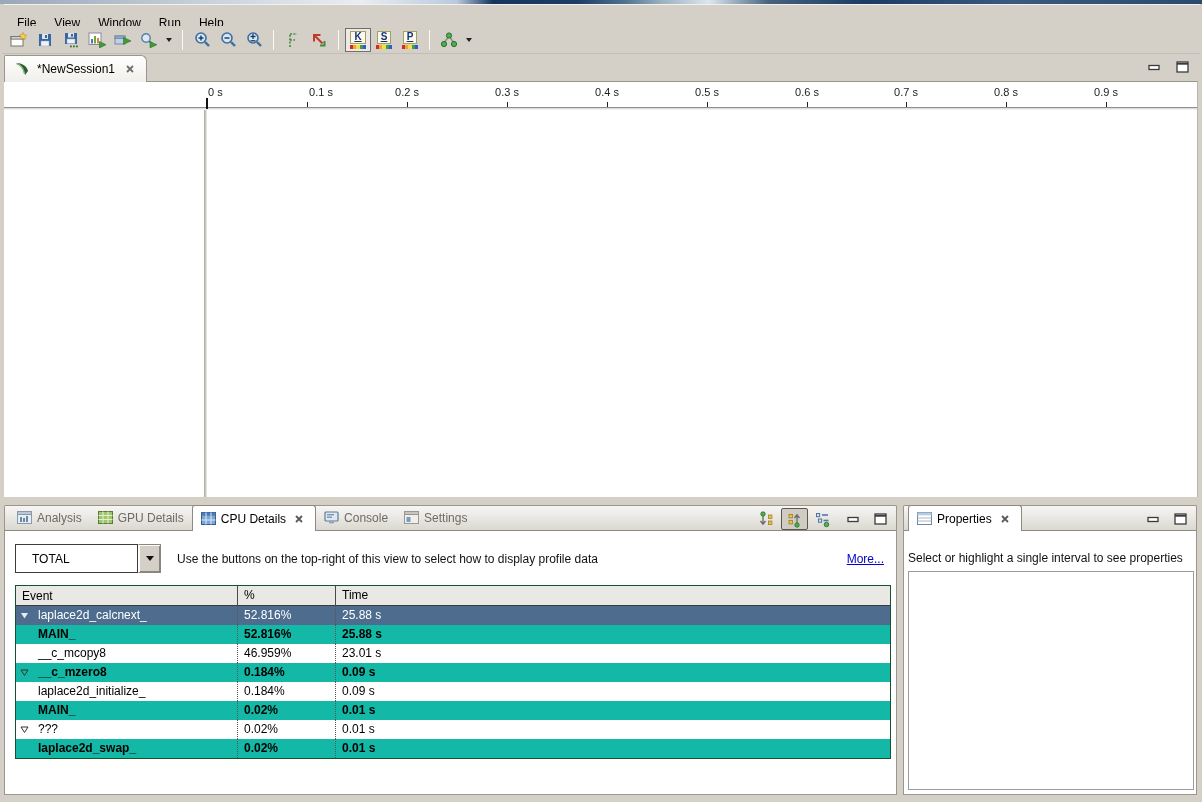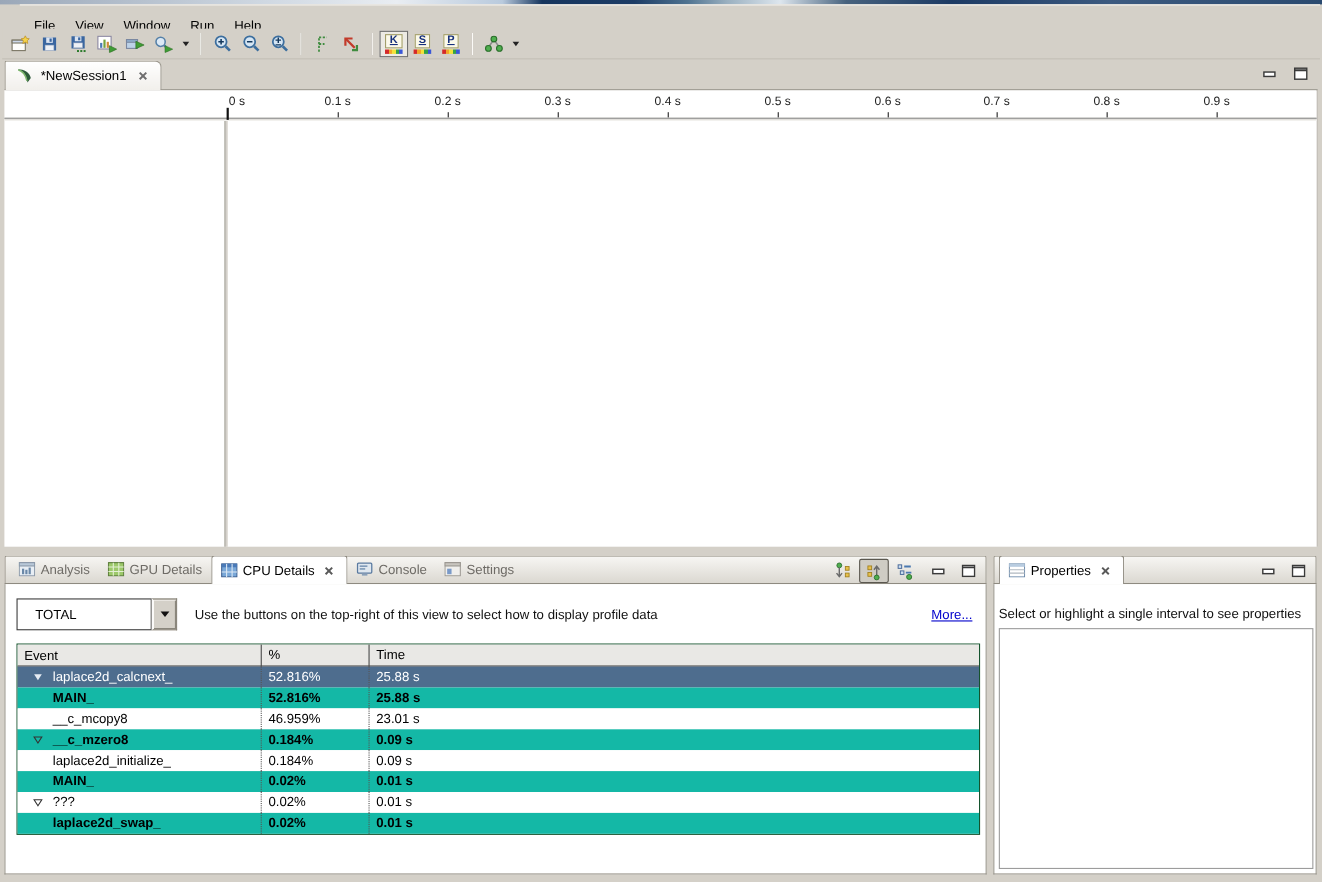--- a/index.html
+++ b/index.html
@@ -9,21 +9,21 @@
     background:#d4d0c8;
     font-family:"Liberation Sans","DejaVu Sans",sans-serif;
     font-size:12px; color:#000;
   }
 
   
   .top-strip { position:absolute; left:0; top:0; width:1202px; height:4px;
     background:linear-gradient(90deg,#9aa7b8 0%,#cfd8e2 20%,#e9edf2 30%,#b9cadd 38%,#16355e 41%,#1c3c66 48%,#4f7391 52%,#9ab0c0 55%,#dde6ee 59%,#47627e 64%,#1c3a64 72%,#3c5a80 84%,#2a4a70 100%); }
 
   
-  .menu-bar { position:absolute; left:18px; top:4px; right:2px; height:38px;
+  .menu-bar { position:absolute; left:4px; top:4px; right:2px; height:38px;
     display:flex; align-items:center; padding-left:4px;
     border-top:1px solid #f4f2ee; border-bottom:1px solid #c3bfb6; background:#d4d0c8; }
   .menu-item { padding:2px 9px; cursor:default; }
   .menu-item::first-letter { text-decoration:underline; }
 
   
   .toolbar { position:absolute; left:2px; top:26px; right:2px; height:28px;
     display:flex; align-items:center; padding-left:4px; background:#d4d0c8;
     border-bottom:1px solid #c3bfb6; }
   .tbtn { width:26px; height:24px; display:flex; align-items:center; justify-content:center; border:1px solid transparent; }
@@ -78,21 +78,21 @@
   .thead { display:flex; height:20px; background:#e9e8e5; border-bottom:1px solid #3a3a3a; align-items:center; }
   .thc { padding-left:6px; font-size:12px; }
   .c-event { width:221px; }
   .c-pct { width:98px; }
   .c-time { flex:1; }
   .thead .c-pct, .thead .c-time { border-left:1px solid #4a4a4a; height:20px; line-height:19px; }
   .trow { display:flex; height:19px; line-height:19px; background:#fff; }
   .trow.stripe { background:#14b8a6;font-weight:bold; }
   .trow.selected { color:#fff; }
   .trow .c-pct, .trow .c-time { border-left:1px dotted #555; padding-left:6px; }
-  .trow .c-event { display:flex; align-items:center; padding-left:13px; }
+  .trow .c-event { display:flex; align-items:center; padding-left:3px; }
   .tri { width:11px; display:inline-flex; justify-content:center; margin-right:8px; }
   .tri.spacer { visibility:hidden; }
   .lvl1-pad { padding-left:22px; }
 
   
   .props-hint { position:absolute; left:4px; top:20px; color:#111; }
   .props-box { position:absolute; left:4px; top:40px; width:286px; height:219px; border:1px solid #9c9c9c; background:#fff; }
   svg { display:block; }
 </style>
 </head>
@@ -282,21 +282,21 @@
     <svg width="13" height="12" viewBox="0 0 13 12">
       <rect x="1" y="1" width="11" height="10" fill="#fff" stroke="#3a3a3a" stroke-width="1.3"></rect>
       <line x1="1" y1="2.8" x2="12" y2="2.8" stroke="#3a3a3a" stroke-width="1.8"></line>
     </svg>
   </span>
 </div>
 
 <div class="editor-canvas">
 
   <span class="ruler-label" style="left:204px">0 s</span>
-  <span class="ruler-label centered" style="left:303px">0.1 s</span>
+  <span class="ruler-label centered" style="left:317px">0.1 s</span>
   <span class="ruler-label centered" style="left:403px">0.2 s</span>
   <span class="ruler-label centered" style="left:503px">0.3 s</span>
   <span class="ruler-label centered" style="left:603px">0.4 s</span>
   <span class="ruler-label centered" style="left:703px">0.5 s</span>
   <span class="ruler-label centered" style="left:803px">0.6 s</span>
   <span class="ruler-label centered" style="left:902px">0.7 s</span>
   <span class="ruler-label centered" style="left:1002px">0.8 s</span>
   <span class="ruler-label centered" style="left:1102px">0.9 s</span>
 
   <span class="ruler-tick" style="left:303px"></span>

